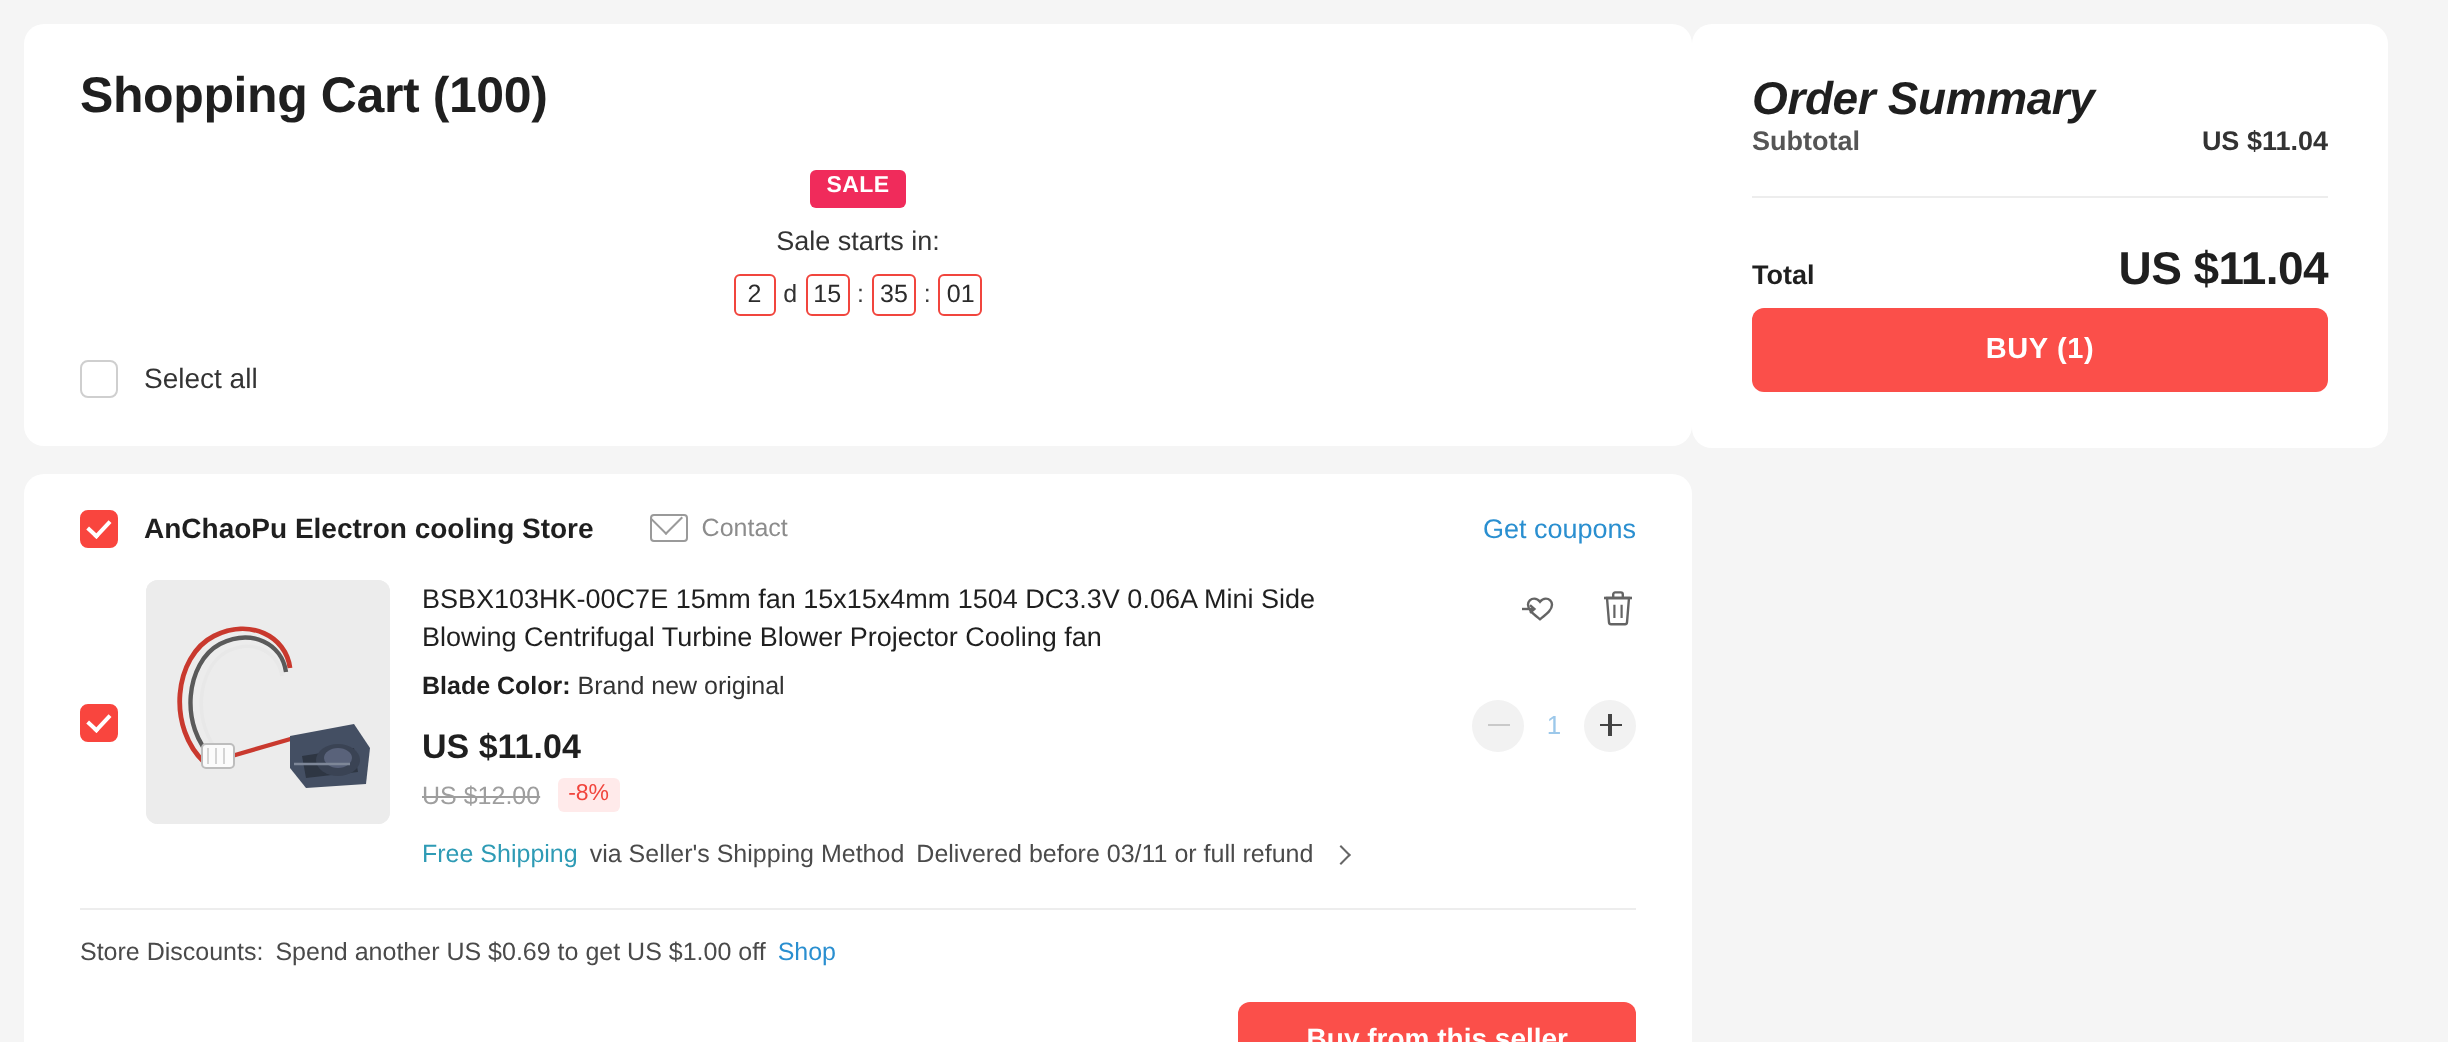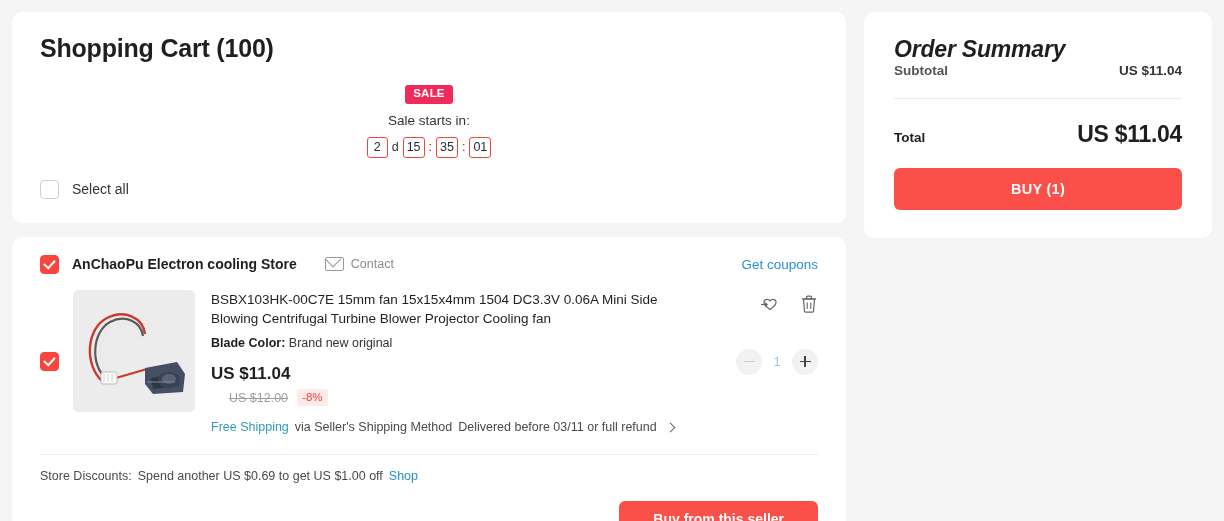--- a/index.html
+++ b/index.html
@@ -5,21 +5,20 @@
   * { box-sizing: border-box; margin: 0; padding: 0; }
   html, body {
     width: 1224px; height: 521px;
     background: #f5f5f5;
     font-family: "Liberation Sans", sans-serif;
     -webkit-font-smoothing: antialiased;
   }
   .page {
     width: 1224px; height: 521px;
     display: flex;
-    gap: 18px;
     padding: 12px;
     align-items: flex-start;
   }
   .left-col { width: 834px; display: flex; flex-direction: column; gap: 14px; }
   .card { background: #fff; border-radius: 10px; }
 
   
   .cart-header { padding: 22px 28px 24px 28px; }
   .cart-title {
     font-size: 25px; font-weight: bold; color: #1f1f1f;
@@ -112,21 +111,21 @@
   .item-attr { font-size: 12.5px; color: #333; margin-top: 7px; }
   .item-attr b { color: #1f1f1f; }
   .price-now {
     font-size: 17px; font-weight: bold; color: #1f1f1f;
     margin-top: 14px;
   }
   .price-old-row {
     display: flex; align-items: center; gap: 9px; margin-top: 5px;
   }
   .price-old {
-    font-size: 12.5px; color: #9e9e9e; text-decoration: line-through; margin-left: 18px;
+    font-size: 12.5px; color: #9e9e9e; text-decoration: line-through;
   }
   .disc-badge {
     background: #ffeaea; color: #f1453d;
     font-size: 11.5px; padding: 2px 5px; border-radius: 3px;
     line-height: 1.2;
   }
   .ship-row {
     display: flex; align-items: center; gap: 6px;
     margin-top: 14px; font-size: 12.5px; color: #4a4a4a;
     flex-wrap: wrap;
@@ -197,21 +196,21 @@
   .sum-label { font-size: 13.5px; color: #555; }
   .sum-value { font-size: 13.5px; color: #333; }
   .sum-divider { height: 1px; background: #ededed; margin-top: 20px; }
   .total-row {
     display: flex; justify-content: space-between; align-items: baseline;
     margin-top: 22px;
   }
   .total-label { font-size: 13.5px; font-weight: bold; color: #1f1f1f; }
   .total-value { font-size: 23px; font-weight: bold; color: #1f1f1f; letter-spacing: -0.3px; }
   .buy-btn {
-    width: 100%; height: 42px; margin-top: 20px;
+    width: 100%; height: 42px; margin-top: 6px;
     background: #fb4f4a; color: #fff; border: none; border-radius: 6px;
     font-size: 14.5px; font-weight: bold; letter-spacing: .3px;
     cursor: pointer; font-family: "Liberation Sans", sans-serif;
   }
 </style>
 </head>
 <body>
 
 <div class="page">
 

